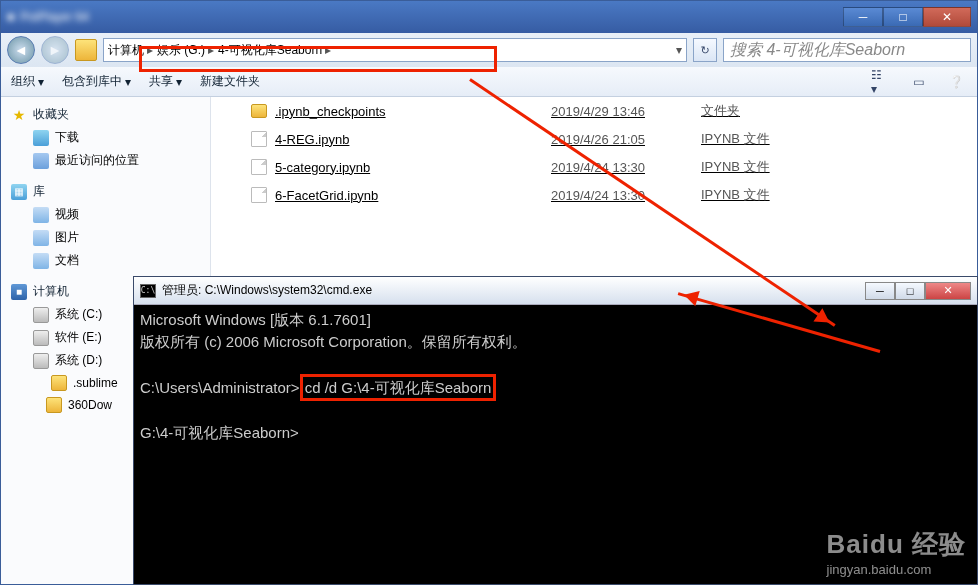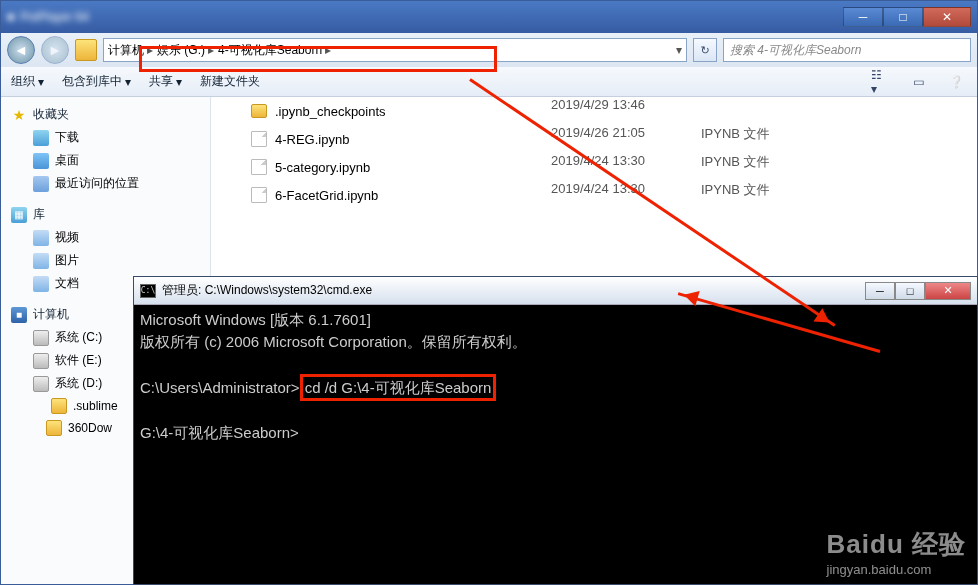--- a/index.html
+++ b/index.html
@@ -15,21 +15,21 @@
 
 
 .addr-row { height: 34px; background: linear-gradient(#e9f0f8,#dce6f2); display: flex; align-items: center; padding: 4px 6px; gap: 6px; }
 .nav-btn { width: 28px; height: 28px; border-radius: 14px; background: radial-gradient(#cde, #8ab 70%, #6a92c8); border: 1px solid #5a7db2; display: flex; align-items: center; justify-content: center; color: #fff; font-size: 14px; cursor: pointer; }
 .folder-mini { width: 22px; height: 22px; background: linear-gradient(#fde37a,#edb53a); border: 1px solid #c89820; border-radius: 2px; }
 .addr-bar { flex: 1; height: 24px; background: #fff; border: 1px solid #8aa4c8; display: flex; align-items: center; padding: 0 4px; font-size: 12px; gap: 4px; position: relative; }
 .addr-highlight { position: absolute; left: 138px; top: 45px; width: 358px; height: 26px; border: 3px solid #e20; pointer-events: none; }
 .crumb { display: flex; align-items: center; gap: 3px; cursor: pointer; }
 .crumb .sep { color: #555; }
 .refresh-btn { width: 24px; height: 24px; border: 1px solid #8aa4c8; background: linear-gradient(#f5f9ff,#dbe6f5); display: flex; align-items: center; justify-content: center; cursor: pointer; font-size: 11px; color: #346; }
-.search-box { width: 248px; height: 24px; border: 1px solid #8aa4c8; background: #fff; padding: 0 6px; font-size: 12px; font-style: italic; color: #888; display: flex; align-items: center; }
+.search-box { width: 248px; height: 24px; border: 1px solid #8aa4c8; background: #fff; padding: 0 6px; font-size: 16px; font-style: italic; color: #888; display: flex; align-items: center; }
 
 
 .toolbar { height: 30px; background: linear-gradient(#f6f9fd,#e6edf7); border-bottom: 1px solid #c4d0e0; display: flex; align-items: center; padding: 0 10px; font-size: 12px; gap: 18px; }
 .toolbar .item { display: flex; align-items: center; gap: 3px; cursor: pointer; color: #123; }
 .toolbar .spacer { flex: 1; }
 .tool-icon { width: 20px; height: 18px; display: flex; align-items: center; justify-content: center; color: #346; }
 
 
 .exp-body { display: flex; height: calc(100% - 96px); }
 .sidebar { width: 210px; background: #fafbfd; border-right: 1px solid #dde3ec; font-size: 12px; padding: 6px 0; overflow: hidden; }
@@ -45,21 +45,21 @@
 .desk-icon { width:16px; height:16px; background: linear-gradient(#7fc4f5,#4a94d8); border-radius:2px; }
 .recent-icon { width:16px; height:16px; background: linear-gradient(#a5c8f0,#6ca0dc); border-radius:2px; }
 .mini-fold { width:16px; height:16px; background: linear-gradient(#fde37a,#edb53a); border-radius:2px; border:1px solid #c89820; }
 
 .content { flex: 1; background: #fff; font-size: 13px; }
 .col-headers { display: flex; height: 26px; border-bottom: 1px solid #e0e5ee; align-items: center; color: #333; background: linear-gradient(#fff,#f2f5fa); }
 .col-headers > div { padding: 0 10px; border-right: 1px solid #e8ecf2; }
 .c-name { flex: 0 0 340px; }
 .c-date { flex: 0 0 150px; }
 .c-type { flex: 1; }
-.row { display: flex; height: 28px; padding-left: 40px; }
+.row { display: flex; height: 28px; align-items: center; padding-left: 40px; text-decoration: underline; }
 .row .fname { display: flex; align-items: center; gap: 8px; flex: 0 0 300px; }
 .row .fdate { flex: 0 0 150px; color: #555; }
 .row .ftype { flex: 1; color: #555; }
 .file-ico { width: 16px; height: 16px; border: 1px solid #bbb; background: #fff; border-radius: 1px; position: relative; }
 .file-ico::after { content:''; position:absolute; top:0; right:0; width:5px; height:5px; background: linear-gradient(135deg,#fff 50%, #ccc 50%); }
 .folder-ico { width: 16px; height: 14px; background: linear-gradient(#fde37a,#edb53a); border: 1px solid #c89820; border-radius: 2px; }
 
 
 .cmd { position: absolute; left: 133px; top: 276px; width: 845px; height: 309px; border: 1px solid #3a4a6a; }
 .cmd-title { height: 28px; background: linear-gradient(#fff,#d6e0ee); display: flex; align-items: center; padding: 0 6px; font-size: 12px; gap: 6px; border-bottom: 1px solid #aab; }
@@ -148,24 +148,20 @@
       <div class="side-group">
         <div class="side-head">
             <span class="star-icon">★</span>
             <span>收藏夹</span>
           </div>
         <div class="side-item">
             <span class="dl-icon"></span>
             <span>下载</span>
           </div>
         <div class="side-item">
-            <span class="desk-icon"></span>
-            <span>桌面</span>
-          </div>
-        <div class="side-item">
             <span class="recent-icon"></span>
             <span>最近访问的位置</span>
           </div>
       </div>
       <div class="side-group">
         <div class="side-head">
             <span class="fold-icon">▦</span>
             <span>库</span>
           </div>
         <div class="side-item">
@@ -210,20 +206,21 @@
     </div>
 
     <div class="content">
       <div id="file-rows">
           <div class="row">
             <div class="fname">
               <span class="folder-ico"></span>
               <span>.ipynb_checkpoints</span>
             </div>
             <div class="fdate">2019/4/29 13:46</div>
+            <div class="ftype">文件夹</div>
           </div>
           <div class="row">
             <div class="fname">
               <span class="file-ico"></span>
               <span>4-REG.ipynb</span>
             </div>
             <div class="fdate">2019/4/26 21:05</div>
             <div class="ftype">IPYNB 文件</div>
           </div>
           <div class="row">

